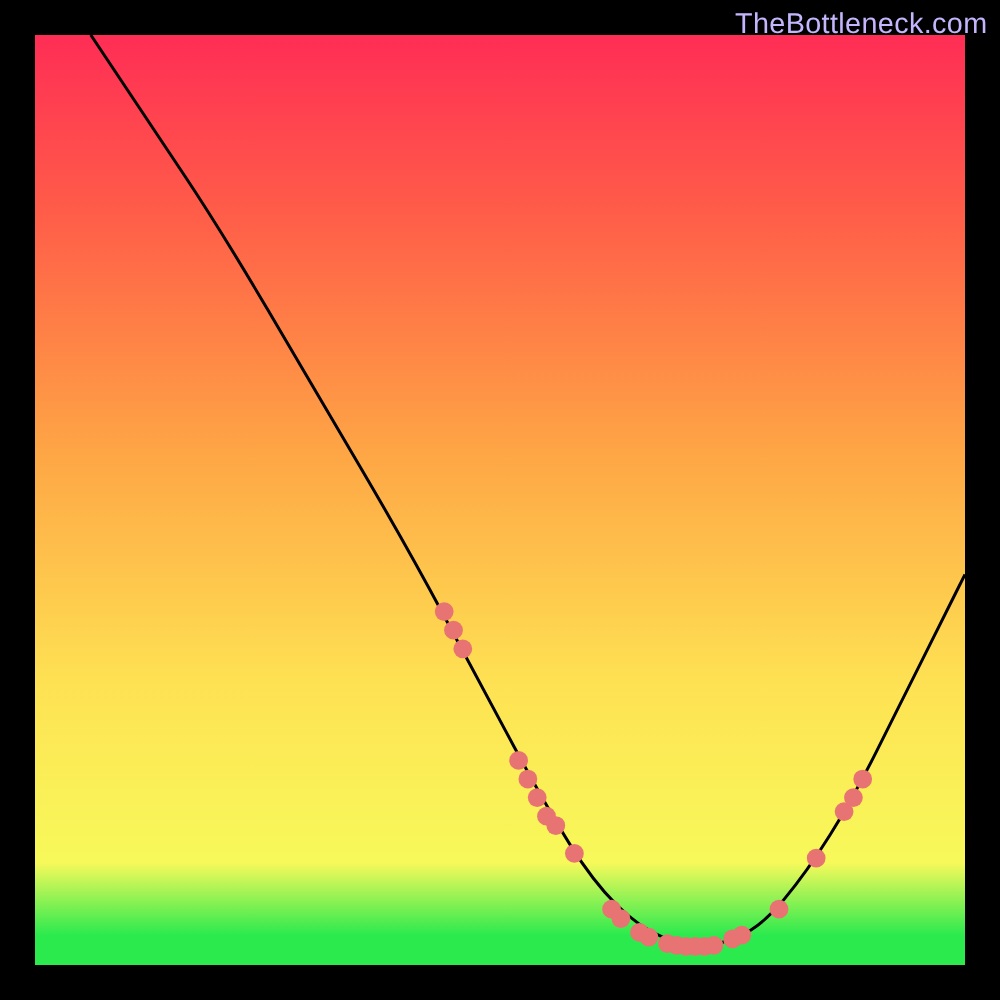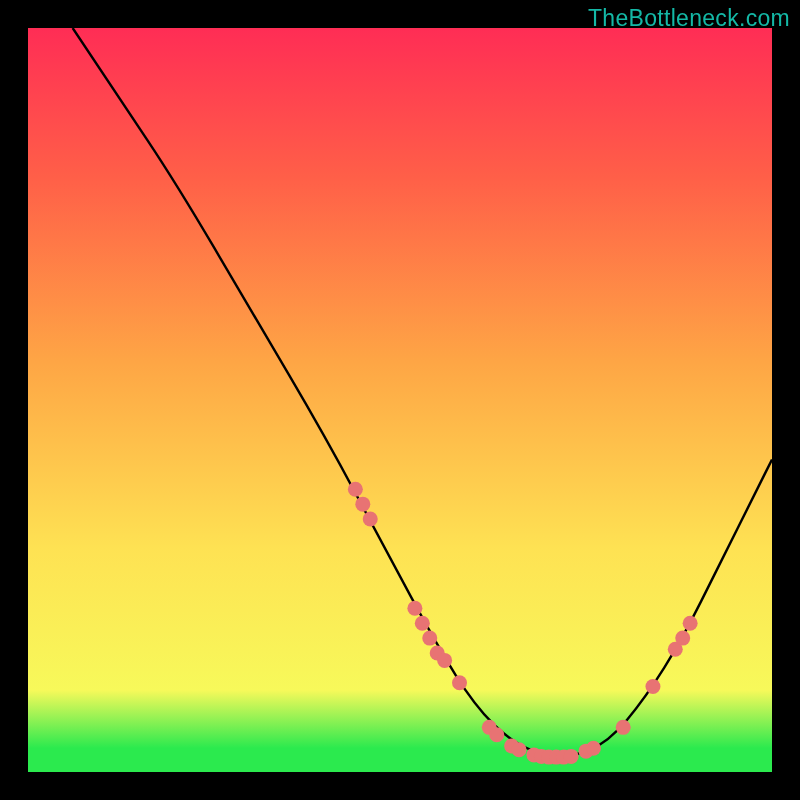--- a/index.html
+++ b/index.html
@@ -23,21 +23,21 @@
       #f7f95a 11%,
       #fee253 30%,
       #fea645 55%,
       #ff5f48 80%,
       #ff2d55 100%);
   }
   .watermark {
     position: absolute;
     top: 5px;
     right: 10px;
-    color: #14b8a6;
+    color: #c4b5fd;
     font-size: 23px;
     font-weight: 500;
     letter-spacing: 0.3px;
     font-family: Arial, sans-serif;
     margin-left: 12px;
   }
   svg.curve {
     position: absolute;
     left: 0;
     top: 0;

